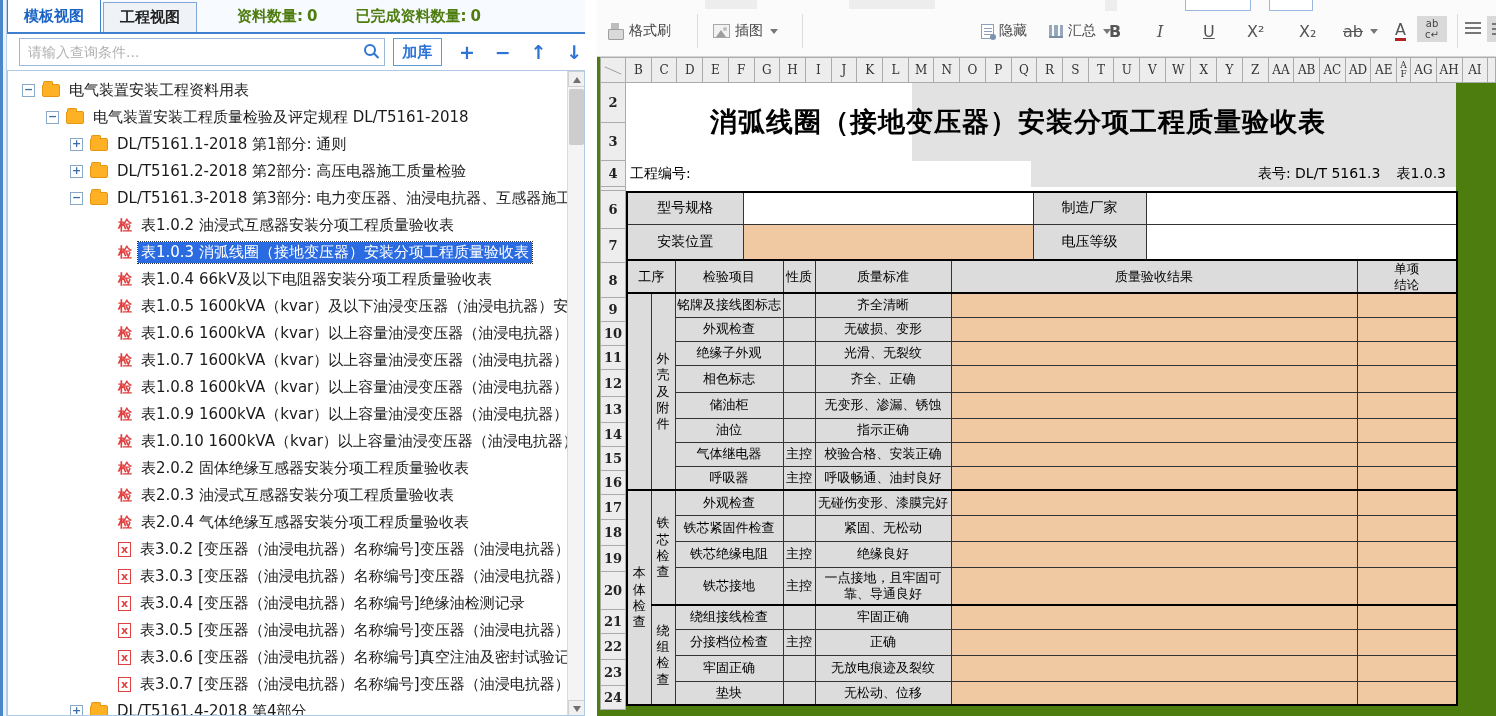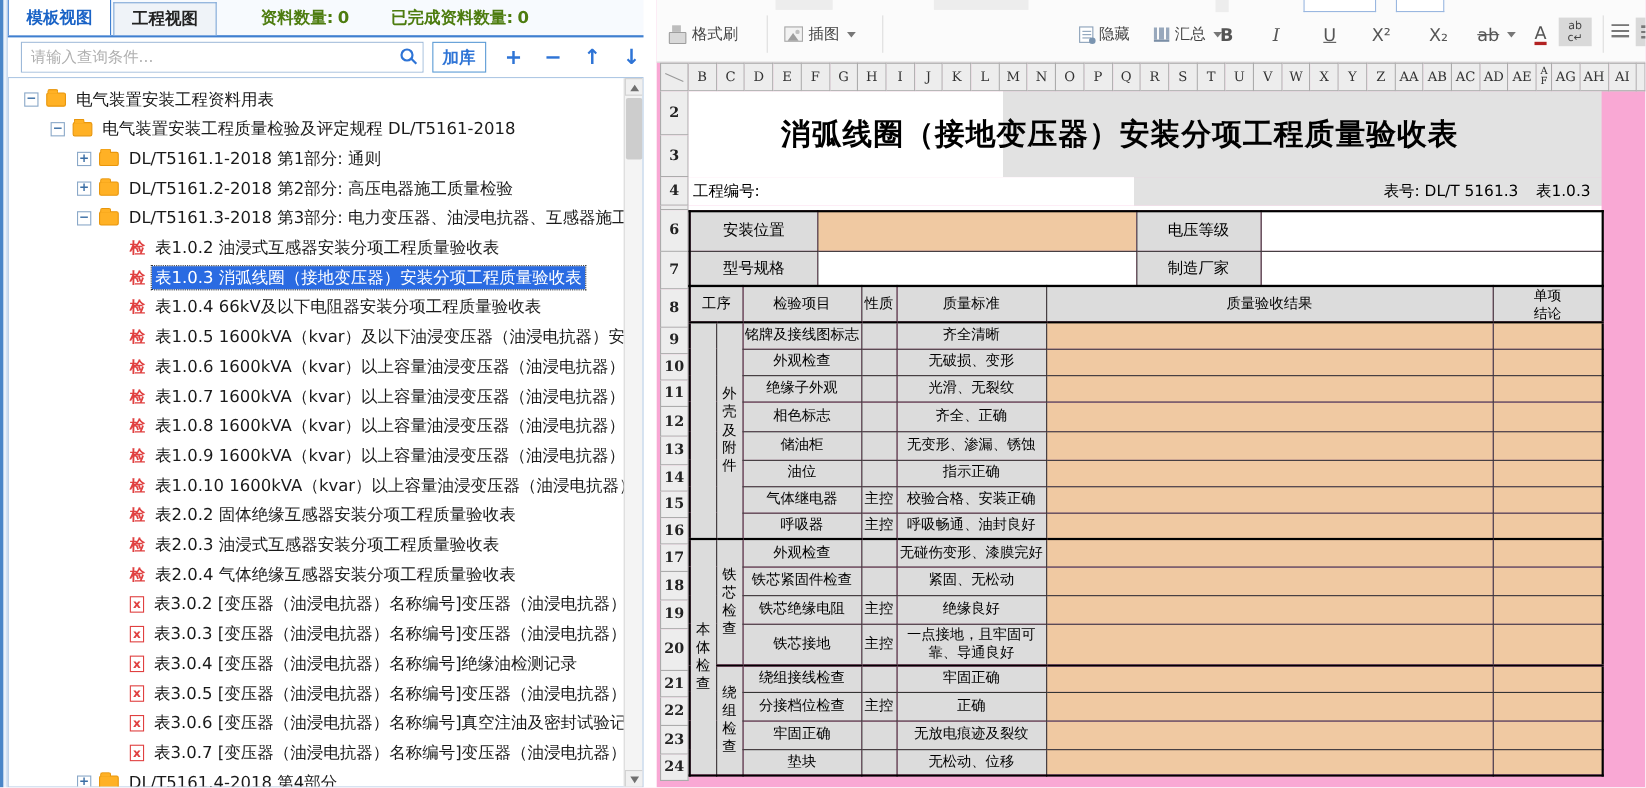--- a/index.html
+++ b/index.html
@@ -52,21 +52,21 @@
   .trow.sel .tlabel { background:#2A6BE2; color:#fff; outline:1px dotted #333; }
   .vscroll { position:absolute; right:0; top:0; width:17px; height:645px; background:#F4F4F4; border-left:1px solid #DADADA; }
   .sbtn { width:17px; height:16px; background:#F0F0F0; border:1px solid #D0D0D0; position:relative; }
   .sbtn::after { content:""; position:absolute; left:4px; border-left:4px solid transparent; border-right:4px solid transparent; }
   .sbtn.up::after { top:5px; border-bottom:6px solid #707070; }
   .sbtn.dn { position:absolute; bottom:0; }
   .sbtn.dn::after { top:5px; border-top:6px solid #707070; }
   .sthumb { position:absolute; top:18px; left:1px; width:15px; height:56px; background:#CDCDCD; border-radius:2px; }
 
   
-  #right { position:absolute; left:597px; top:0; width:899px; height:716px; background:#f9a8d4; }
+  #right { position:absolute; left:597px; top:0; width:899px; height:716px; background:#4d7c0f; }
 
   
   #toolbar { position:relative; width:899px; height:57px; background:#FBFBFB; border-bottom:1px solid #D5D5D5; }
   .tb-item { position:absolute; top:22px; display:flex; align-items:center; gap:5px;
              font-size:14px; color:#444; }
   .tb-div { position:absolute; top:14px; width:1px; height:34px; background:#DDD; }
   .caret { width:0; height:0; border-left:4px solid transparent; border-right:4px solid transparent;
            border-top:5px solid #777; margin-left:2px; }
   .fp-icon { position:relative; width:17px; height:17px; }
   .fp-icon::before { content:""; position:absolute; left:4px; top:0; width:8px; height:6px; background:#BDBDBD; }
@@ -420,30 +420,30 @@
         <div id="row5"></div>
 
         <table id="info-table">
           <colgroup>
               <col style="width:116px">
               <col style="width:290px">
               <col style="width:113px">
               <col style="width:311px">
             </colgroup>
           <tbody>
-              <tr style="height:36px">
-            <td class="glab">安装位置</td>
-            <td class="orange"></td>
-            <td class="glab">电压等级</td>
-            <td class="white"></td>
-          </tr>
-          <tr style="height:32px">
+              <tr style="height:32px">
             <td class="glab">型号规格</td>
             <td class="white"></td>
             <td class="glab">制造厂家</td>
+            <td class="white"></td>
+          </tr>
+          <tr style="height:36px">
+            <td class="glab">安装位置</td>
+            <td class="orange"></td>
+            <td class="glab">电压等级</td>
             <td class="white"></td>
           </tr>
         </tbody>
           </table>
 
         <table id="main-table">
           <colgroup>
             <col style="width:24px">
               <col style="width:24px">
               <col style="width:108px">

